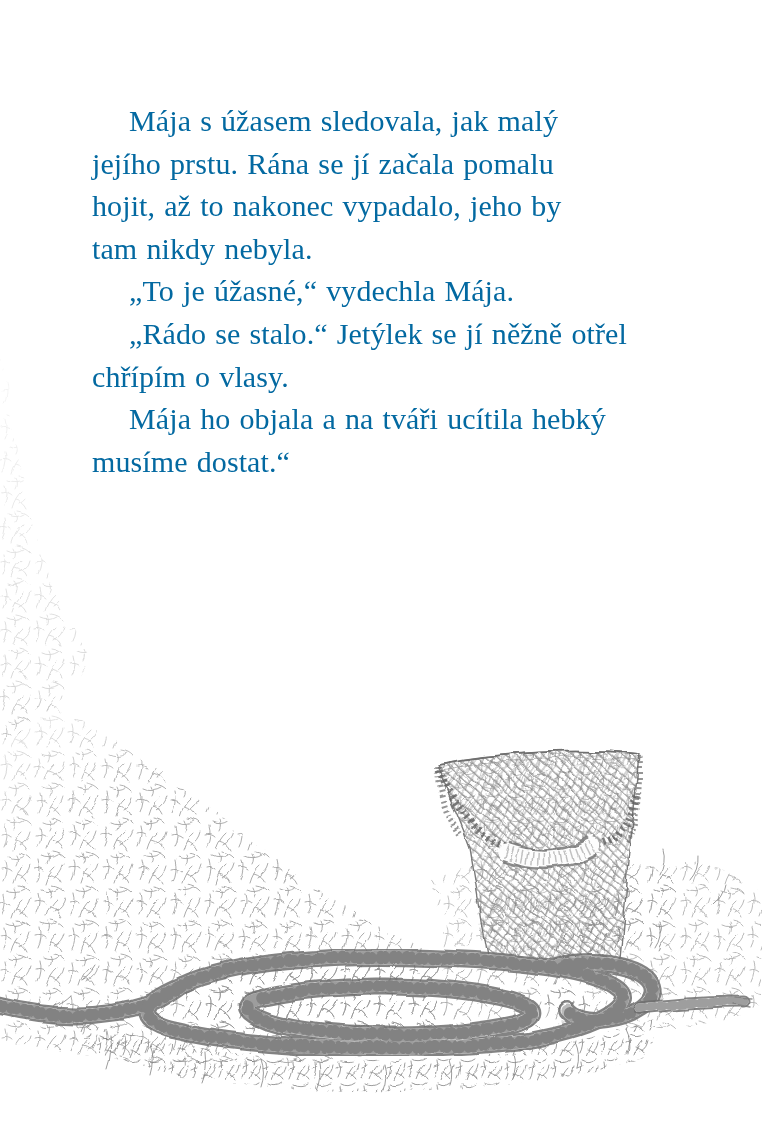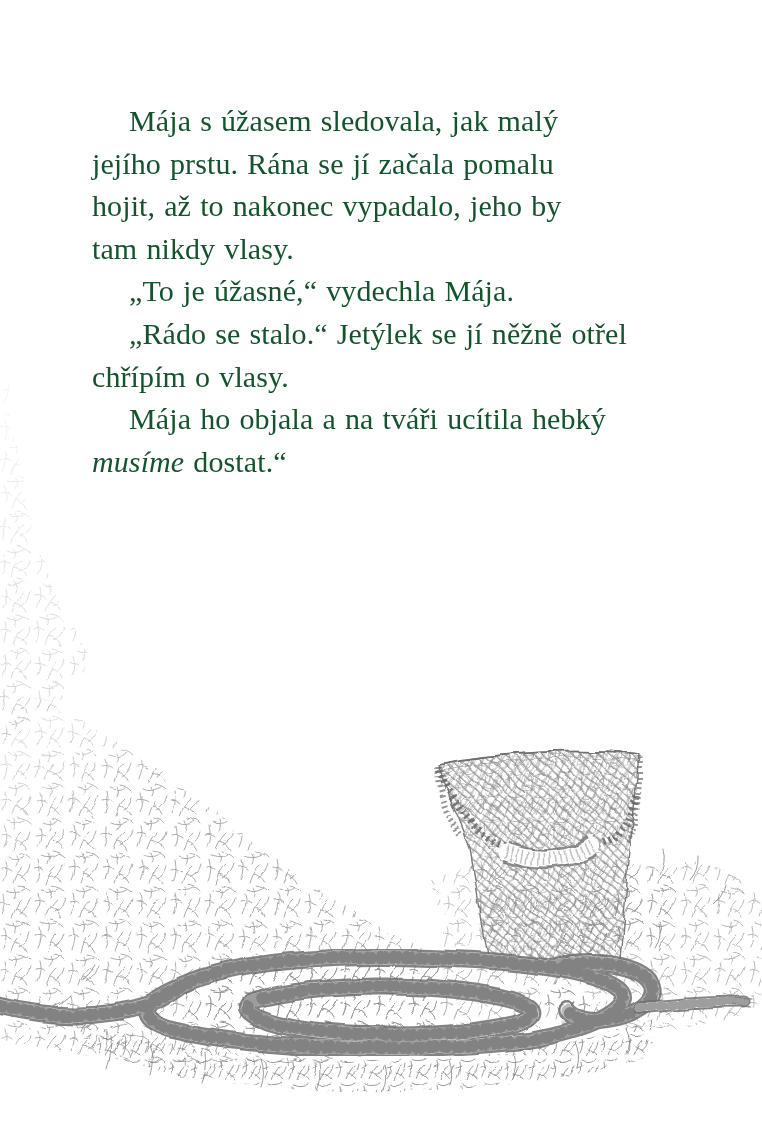--- a/index.html
+++ b/index.html
@@ -4,26 +4,26 @@
 <style>
   html,body{margin:0;padding:0;}
   body{
     width:762px;height:1140px;position:relative;overflow:hidden;
     background:#ffffff;
     font-family:"Liberation Serif","DejaVu Serif",serif;
   }
   .art{position:absolute;left:0;top:0;width:762px;height:1140px;}
   .page-text{
     position:absolute;left:92px;top:100px;width:600px;
-    font-size:30px;line-height:42.6px;color:#14532d;
+    font-size:30px;line-height:42.6px;color:#0369a1;
     word-spacing:1.5px;letter-spacing:0.1px;
   }
   .line{white-space:nowrap;}
   .line.indent{padding-left:37px;}
-  .italic{font-style:italic;}
+  .italic{}
 </style>
 </head>
 <body>
 
 <svg class="art" viewBox="0 0 762 1140" aria-hidden="true">
   <defs>
 
     <filter id="pencil" x="-8%" y="-8%" width="116%" height="116%">
       <feTurbulence type="fractalNoise" baseFrequency="0.035" numOctaves="3" seed="7" result="n"></feTurbulence>
       <feDisplacementMap in="SourceGraphic" in2="n" scale="8" xChannelSelector="R" yChannelSelector="G"></feDisplacementMap>
@@ -167,21 +167,21 @@
       <path d="M70,995 q-8,8 -16,10"></path>
     <path d="M95,965 q-6,10 -14,14"></path>
       <path d="M655,948 q8,-12 4,-24"></path>
   </g>
 </svg>
 
 <div class="page-text">
   <div class="line indent">Mája s úžasem sledovala, jak malý</div>
   <div class="line">jejího prstu. Rána se jí začala pomalu</div>
   <div class="line">hojit, až to nakonec vypadalo, jeho by</div>
-  <div class="line">tam nikdy vlasy.</div>
+  <div class="line">tam nikdy nebyla.</div>
   <div class="line indent">„To je úžasné,“ vydechla Mája.</div>
   <div class="line indent">„Rádo se stalo.“ Jetýlek se jí něžně otřel</div>
   <div class="line">chřípím o vlasy.</div>
   <div class="line indent">Mája ho objala a na tváři ucítila hebký</div>
   <div class="line">
     <span class="italic">musíme</span><span> dostat.“</span>
   </div>
 </div>
 
 </body></html>

